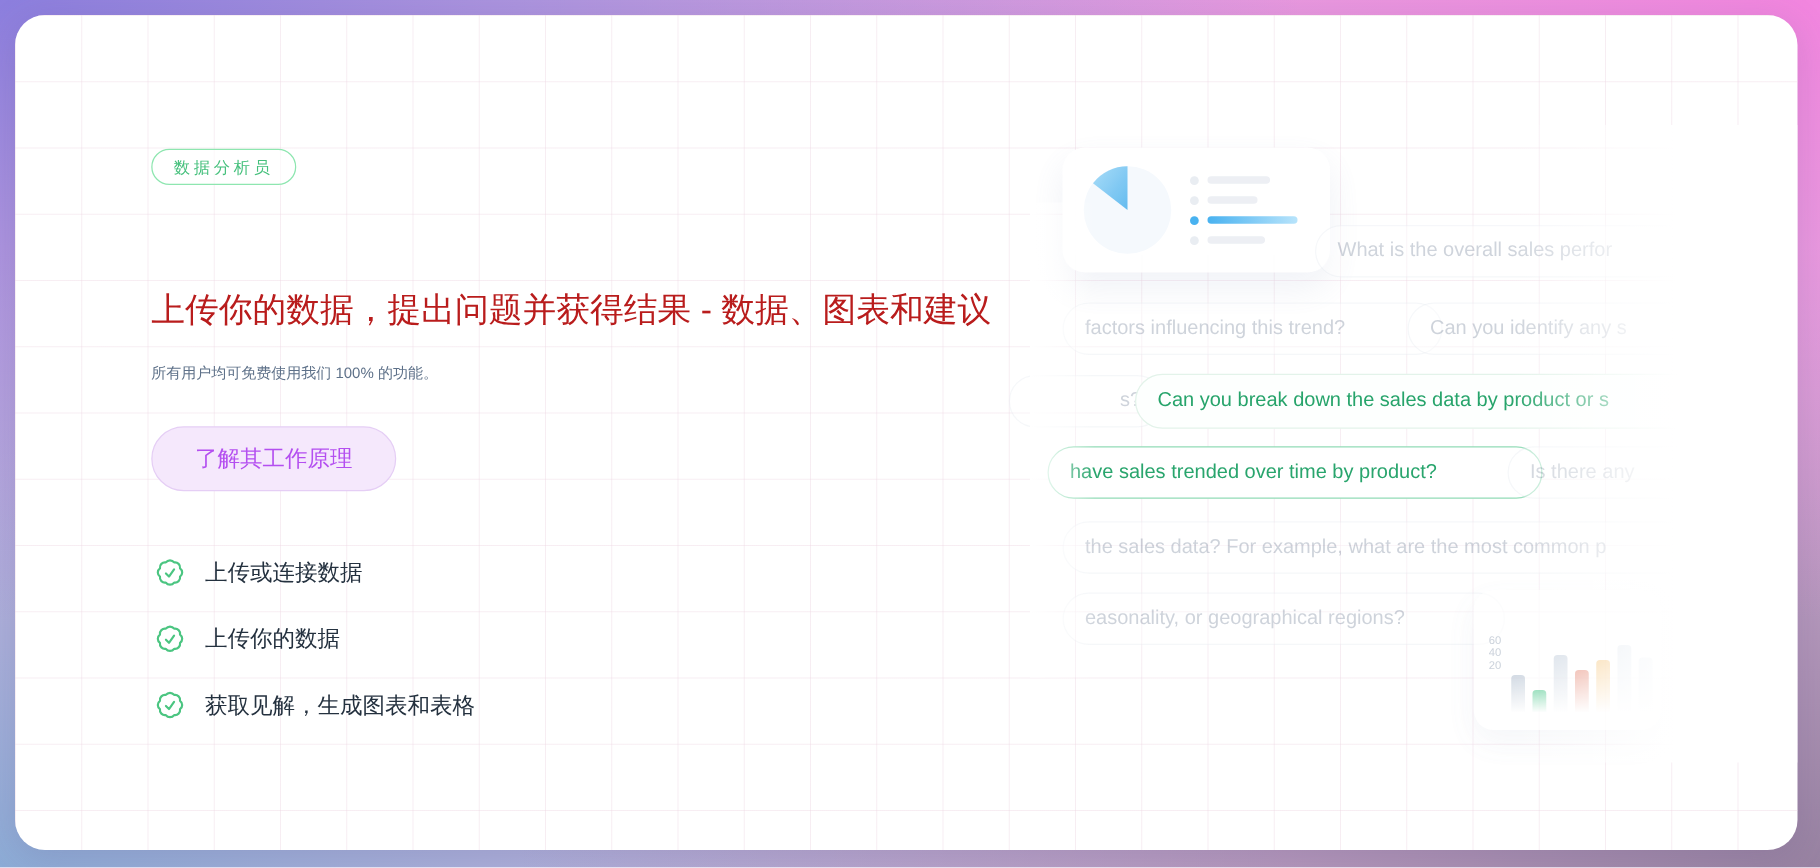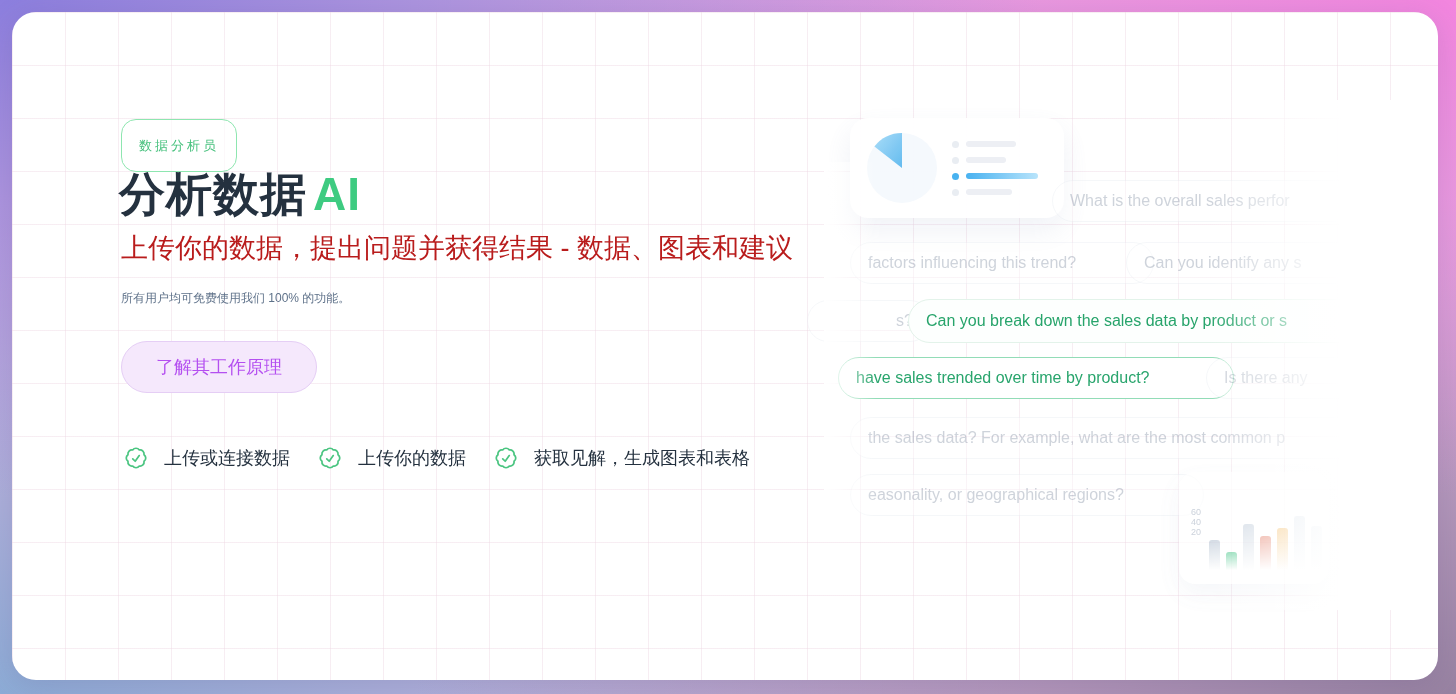--- a/index.html
+++ b/index.html
@@ -12,32 +12,32 @@
       radial-gradient(130% 130% at 0% 100%, rgba(138,172,214,.97), rgba(138,172,214,0) 55%),
       #dcb4e0;}
   .card{position:absolute;left:12px;top:12px;width:1426px;height:668px;background:#ffffff;
     border-radius:24px;overflow:hidden;box-shadow:0 6px 30px rgba(90,70,130,.18);}
   .card::before{content:"";position:absolute;inset:0;pointer-events:none;
     background-image:
       linear-gradient(rgba(238,216,228,.45) 1px, transparent 1px),
       linear-gradient(90deg, rgba(238,216,228,.45) 1px, transparent 1px);
     background-size:53px 53px;}
   
-  .badge{position:absolute;left:109px;top:107px;height:27px;padding:12px 17px;display:inline-flex;
+  .badge{position:absolute;left:109px;top:107px;height:27px;padding:0 17px;display:inline-flex;
     align-items:center;border:1px solid #8ee6b0;border-radius:15px;color:#45c07c;
     font-size:13px;letter-spacing:3px;background:rgba(255,255,255,.6);}
   .title{position:absolute;left:107px;top:152px;font-size:46px;font-weight:700;color:#24313f;
     letter-spacing:1px;white-space:nowrap;}
   .title .accent{color:#3ecb81;margin-left:6px;}
   .sub1{position:absolute;left:109px;top:218px;font-size:27px;color:#b91c1c;white-space:nowrap;}
   .sub2{position:absolute;left:109px;top:278px;font-size:12px;color:#5e7189;white-space:nowrap;}
   .cta{position:absolute;left:109px;top:329px;height:52px;padding:0 34px;border-radius:26px;
     background:#f5e8fc;border:1px solid #e5cef5;color:#b44ff0;font-size:18px;cursor:pointer;
     font-family:inherit;}
-  .features{position:absolute;left:111px;top:433px;display:flex;flex-direction:row;gap:27px;}
+  .features{position:absolute;left:111px;top:433px;display:flex;flex-direction:column;gap:27px;}
   .feature{display:flex;align-items:center;gap:15px;}
   .feature .ficon{width:26px;height:26px;flex:0 0 26px;}
   .feature .flabel{font-size:18px;font-weight:500;color:#24313f;white-space:nowrap;}
   
   .pie-card{position:absolute;left:838px;top:106px;width:186px;height:100px;background:#fff;
     border-radius:18px;box-shadow:0 12px 28px rgba(140,155,190,.14);display:flex;
     align-items:center;padding:0 14px;opacity:.95;}
   .legend{display:flex;flex-direction:column;gap:9px;margin-left:12px;flex:1;}
   .lrow{display:flex;align-items:center;gap:7px;}
   .ldot{width:7px;height:7px;border-radius:50%;background:#e8ecf2;}
@@ -74,21 +74,20 @@
     background:linear-gradient(to right,rgba(255,255,255,0),#ffffff 58%);z-index:5;}
 </style>
 </head>
 <body>
 
 <div class="stage">
   <div class="card">
 
     <div class="badge">数据分析员</div>
 
-    <h1 class="title" style="margin:0;"><span>分析数据</span><span class="accent">AI</span></h1>
 
     <div class="sub1">上传你的数据，提出问题并获得结果 - 数据、图表和建议</div>
     <div class="sub2">所有用户均可免费使用我们 100% 的功能。</div>
 
     <button class="cta">了解其工作原理</button>
 
     <div class="features">
       <div class="feature">
         <svg class="ficon" viewBox="0 0 24 24" fill="none" stroke="#4bc581" stroke-width="1.6" stroke-linecap="round" stroke-linejoin="round">
           <path d="M9 12.75 11.25 15 15 9.75M21 12c0 1.268-.63 2.39-1.593 3.068a3.745 3.745 0 0 1-1.043 3.296 3.745 3.745 0 0 1-3.296 1.043A3.745 3.745 0 0 1 12 21c-1.268 0-2.39-.63-3.068-1.593a3.746 3.746 0 0 1-3.296-1.043 3.745 3.745 0 0 1-1.043-3.296A3.745 3.745 0 0 1 3 12c0-1.268.63-2.39 1.593-3.068a3.745 3.745 0 0 1 1.043-3.296 3.746 3.746 0 0 1 3.296-1.043A3.746 3.746 0 0 1 12 3c1.268 0 2.39.63 3.068 1.593a3.746 3.746 0 0 1 3.296 1.043 3.746 3.746 0 0 1 1.043 3.296A3.745 3.745 0 0 1 21 12Z"></path>

